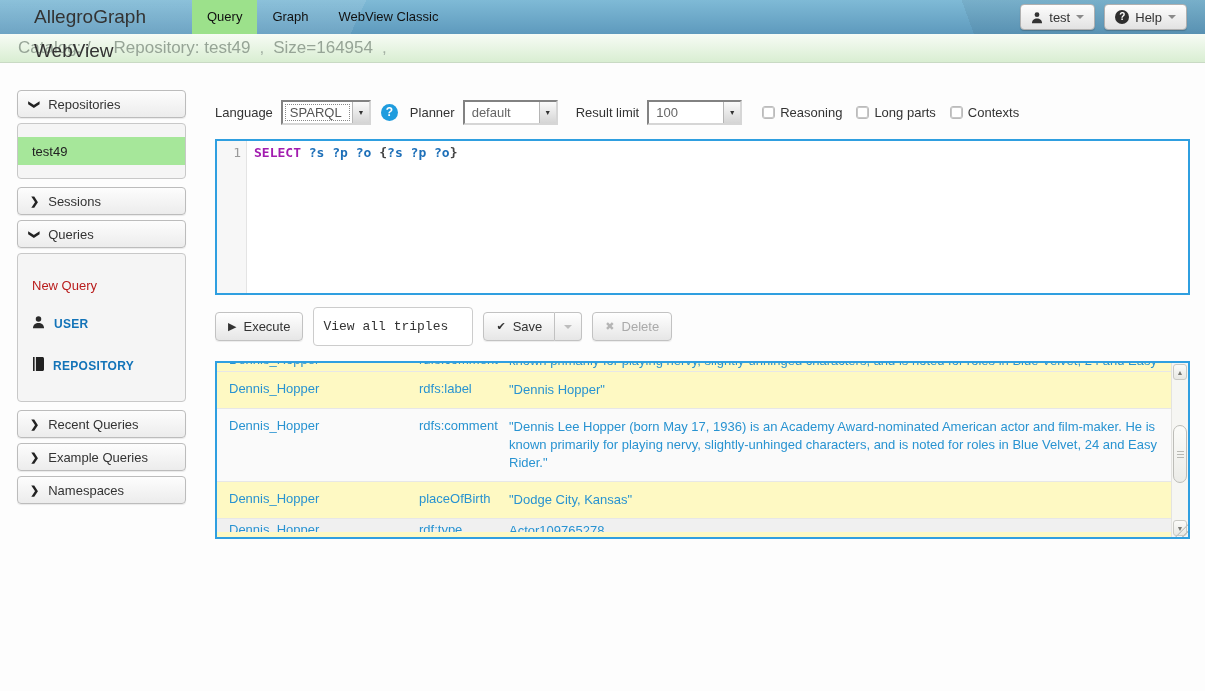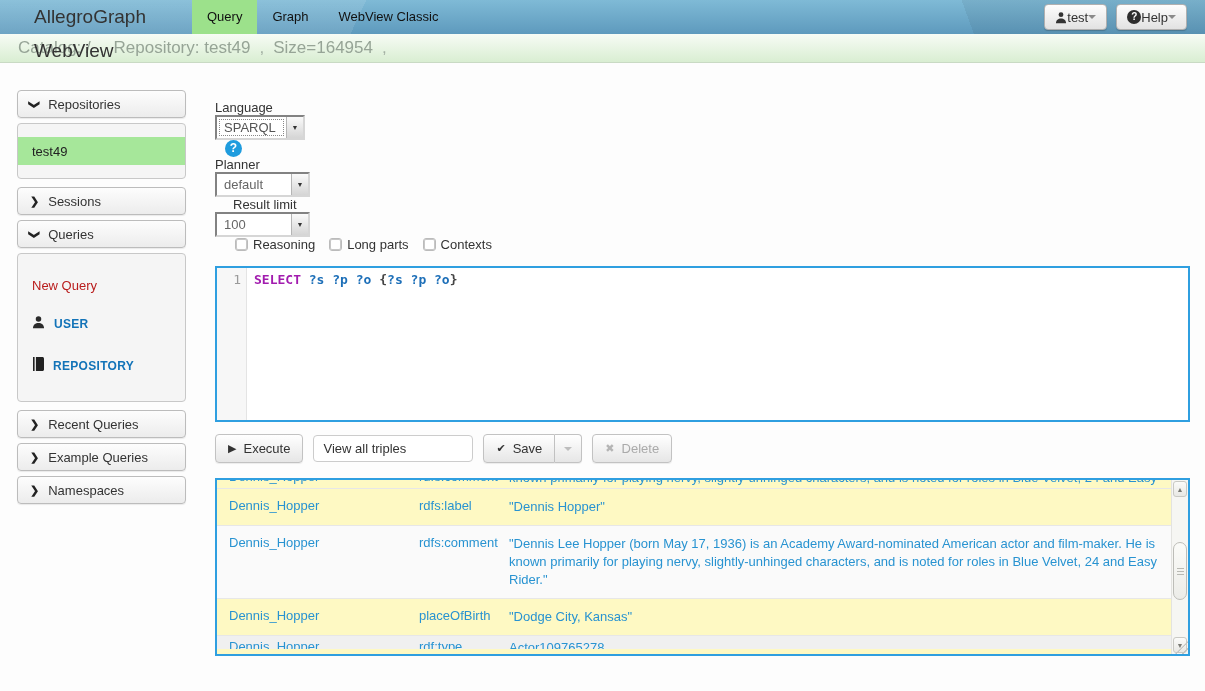--- a/index.html
+++ b/index.html
@@ -11,21 +11,21 @@
     background:
       linear-gradient(115deg, rgba(255,255,255,0.10) 0 30%, rgba(255,255,255,0) 30%),
       linear-gradient(250deg, rgba(0,0,0,0.06) 0 20%, rgba(0,0,0,0) 20%),
       linear-gradient(#7fbad6, #5e9abd);
     display:flex; align-items:stretch; }
   .app-title { font-size:19px; color:#333; line-height:34px; padding-left:34px; width:192px; }
   .tabs { display:flex; }
   .tab { font-size:13px; color:#111; line-height:34px; padding:0 15px; cursor:pointer; }
   .tab.active { background:#9CE18B; }
   .topbar-right { position:absolute; right:18px; top:4px; display:flex; gap:9px; }
-  .tb-btn { height:26px; display:flex; align-items:center; padding:0 10px;
+  .tb-btn { height:26px; display:flex; align-items:center; gap:6px; padding:0 10px;
     background:linear-gradient(#fdfdfd,#e2e2e2); border:1px solid #b0b0b0; border-radius:4px;
     font-size:13px; color:#333; box-shadow:0 1px 1px rgba(0,0,0,.2); cursor:pointer; }
   .caret { width:0; height:0; border-left:4px solid transparent; border-right:4px solid transparent;
     border-top:4px solid #8a8a8a; display:inline-block; }
   .person-icon svg { display:block; }
   .qmark { width:14px; height:14px; border-radius:50%; background:#2e2e2e; color:#fff;
     font-size:10px; font-weight:bold; text-align:center; line-height:14px; display:inline-block; }
 
   
   .breadcrumb { height:29px; background:linear-gradient(#f7fcf5,#d9eed2);
@@ -48,21 +48,21 @@
   .repo-body { padding:13px 0; }
   .repo-item { height:28px; background:#A6E79A; display:flex; align-items:center;
     padding:0 14px; font-size:13px; color:#222; cursor:pointer; }
   .queries-body { padding:10px 0 14px 0; }
   .q-link { display:block; padding:14px 14px 10px 14px; font-size:13px; color:#b91c1c;
     text-decoration:none; cursor:pointer; }
   .q-item { display:flex; align-items:center; gap:9px; padding:12px 14px; cursor:pointer; }
   .q-item-label { font-size:12px; font-weight:bold; color:#1273B8; letter-spacing:.3px; }
 
   
-  .qtoolbar { display:flex; align-items:flex-start; font-size:13px; color:#333;flex-direction:column; }
+  .qtoolbar { display:flex; align-items:center; font-size:13px; color:#333; }
   .lab { margin-right:8px; }
   .combo { display:inline-flex; align-items:stretch; height:25px; border:2px inset #d6d6d6;
     background:#fff; cursor:pointer; }
   .combo-val { flex:1; font-size:13px; color:#666; padding:0 7px; display:flex; align-items:center; }
   .combo.focused .combo-val { outline:1px dotted #888; outline-offset:-3px; color:#555; }
   .combo-arrow { width:17px; background:linear-gradient(#fafafa,#d5d5d5); border-left:1px solid #b5b5b5;
     color:#333; font-size:7px; display:flex; align-items:center; justify-content:center; }
   .bluehelp { width:17px; height:17px; border-radius:50%; background:#1F9CDE; color:#fff;
     font-weight:bold; font-size:12px; text-align:center; line-height:17px; margin:0 12px 0 10px; cursor:pointer; }
   .checks { display:flex; gap:14px; margin-left:20px; }
@@ -82,22 +82,22 @@
   .tok-pun { color:#444; }
 
   
   .actions { margin-top:12px; display:flex; align-items:center; }
   .btn { height:29px; display:inline-flex; align-items:center; gap:7px; padding:0 12px;
     background:linear-gradient(#ffffff,#e6e6e6); border:1px solid #c2c2c2; border-radius:4px;
     font-size:13px; color:#333; cursor:pointer; box-shadow:0 1px 1px rgba(0,0,0,.07); }
   .btn .glyph { font-size:11px; }
   .btn.disabled { color:#aaa; cursor:default; }
   .btn.disabled .glyph { color:#b5b5b5; }
-  .qname-input { height:27px; width:160px; margin:0 10px; border:1px solid #ccc; border-radius:4px;
-    padding:0 9px; font-size:13px; color:#333; font-family:Liberation Sans, sans-serif; }
+  .qname-input { height:39px; width:160px; margin:0 10px; border:1px solid #ccc; border-radius:4px;
+    padding:0 9px; font-size:13px; color:#333; font-family:Liberation Mono, monospace; }
   .split { display:inline-flex; }
   .split .btn.main-part { border-radius:4px 0 0 4px; }
   .split .btn.caret-part { border-radius:0 4px 4px 0; border-left:none; padding:0 9px; }
   .split + .btn { margin-left:10px; }
   .caret-dis { border-top-color:#bdbdbd; }
 
   
   .results { margin-top:15px; height:178px; border:2px solid #2F9FE0; background:#fef9c3;
     position:relative; overflow:hidden; }
   .rows { margin-right:17px; }

